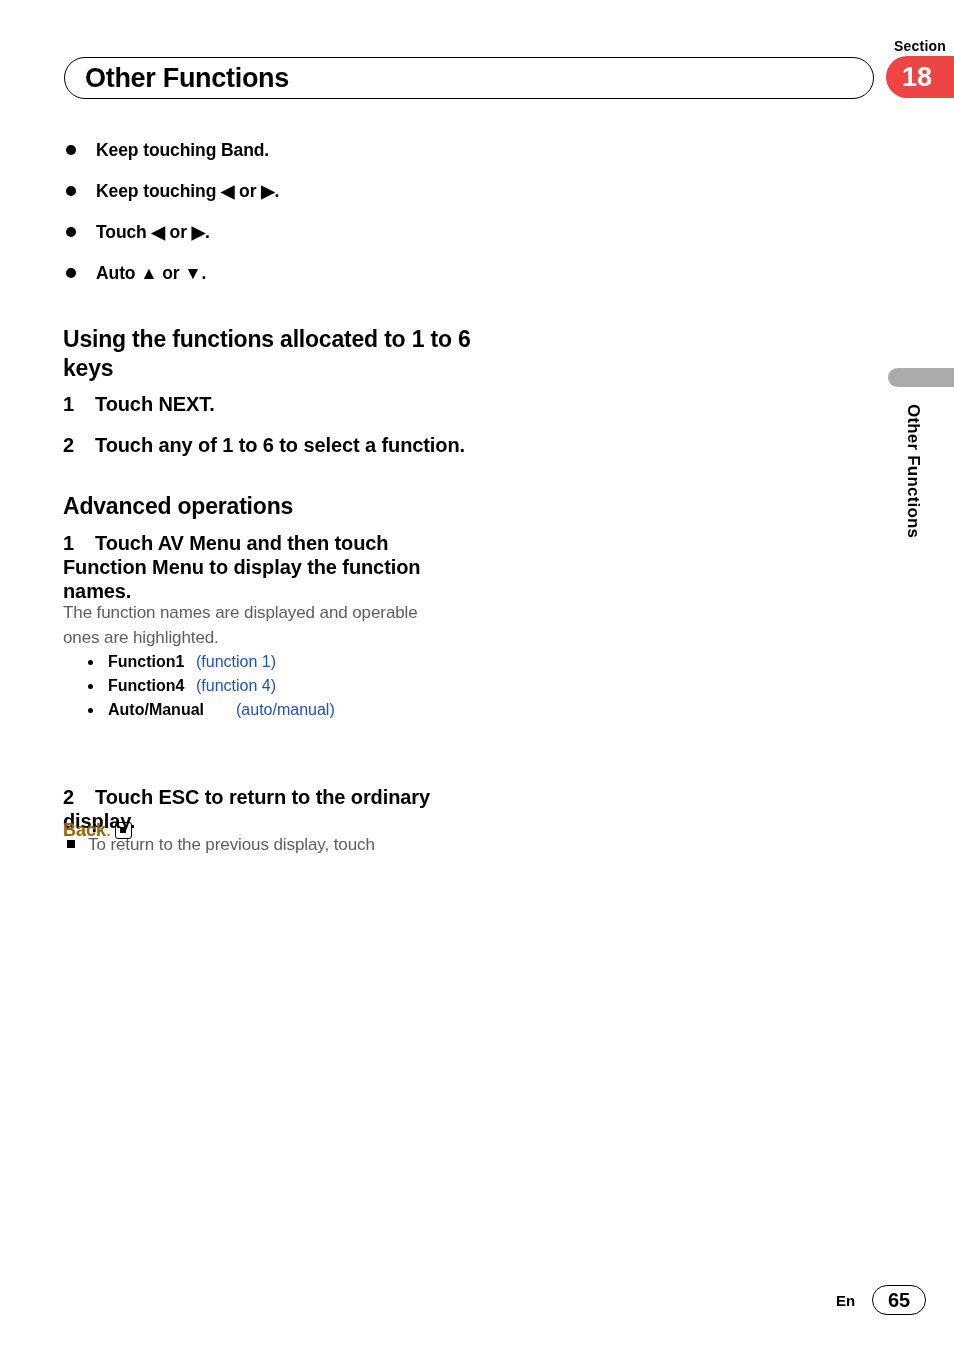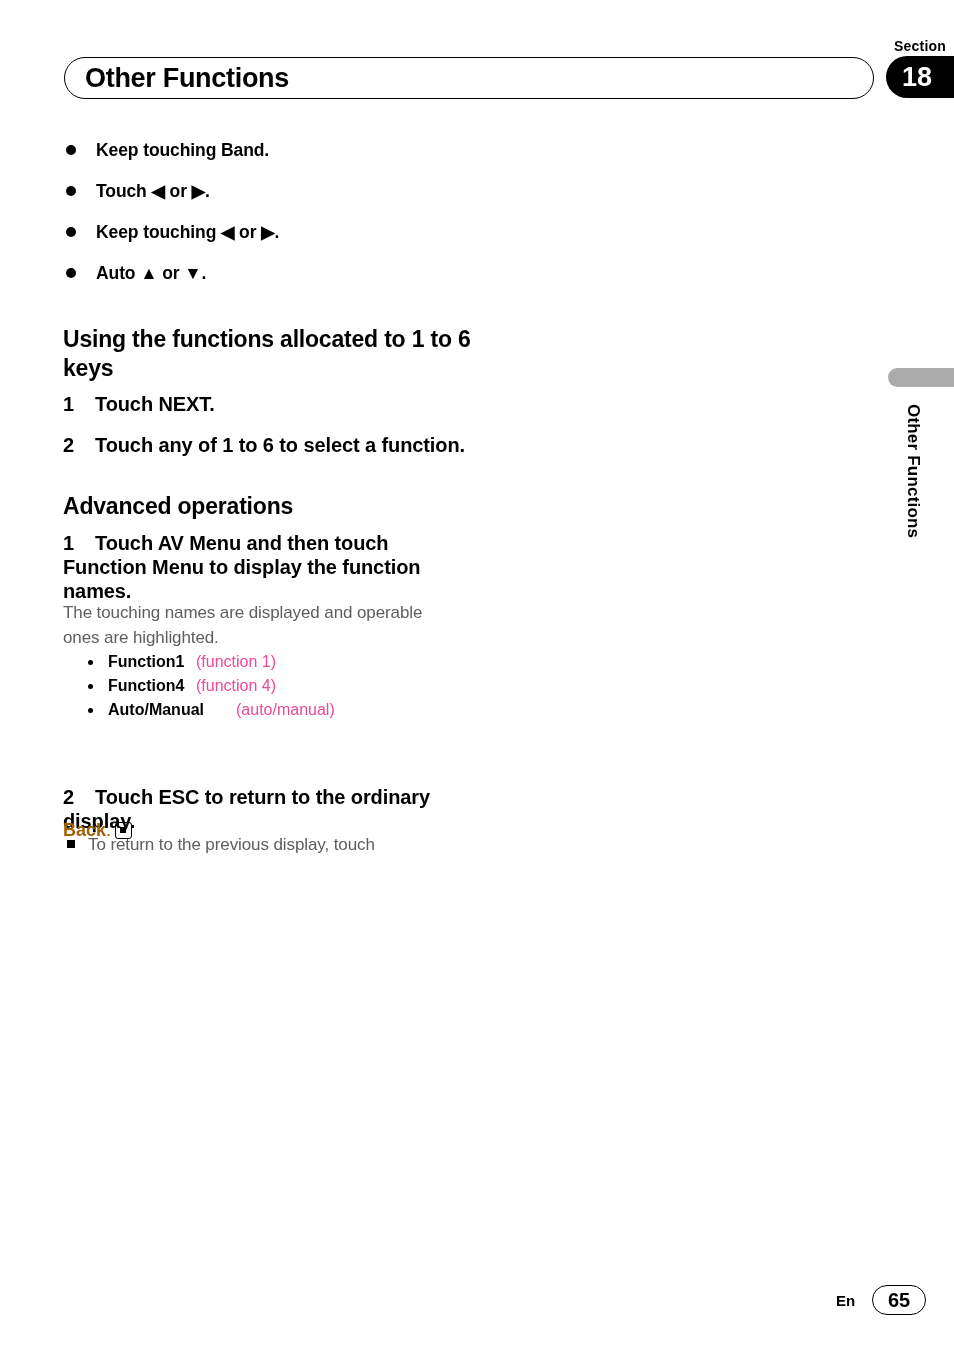--- a/index.html
+++ b/index.html
@@ -25,21 +25,21 @@
     font-weight: bold;
     letter-spacing: .2px;
     color: #000;
   }
   .section-badge {
     position: absolute;
     top: 56px;
     left: 886px;
     width: 68px;
     height: 42px;
-    background: #000000;
+    background: #ef4444;
     border-radius: 21px 0 0 21px;
     color: #ffffff;
     font-size: 27px;
     font-weight: bold;
     display: flex;
     align-items: center;
     justify-content: center;
     padding-right: 6px;
     box-sizing: border-box;
   }
@@ -182,21 +182,21 @@
     border-radius: 50%;
   }
   .fn-label {
     position: absolute;
     left: 20px;
     font-weight: bold;
   }
   .fn-paren {
     position: absolute;
     font-weight: normal;
-    color: #ec4899;
+    color: #1d4ed8;
   }
 
   
   .sq-note {
     position: absolute;
     top: 832px;
     left: 63px;
     width: 400px;
     font-size: 17px;
     color: #5e5e5e;
@@ -278,25 +278,25 @@
 <div class="side-tab-bar"></div>
 <div class="side-tab-text">Other Functions</div>
 
 <div class="op-list">
   <div class="op-item">
     <span class="op-bullet"></span>
     <span class="op-text">Keep touching Band.</span>
   </div>
   <div class="op-item">
     <span class="op-bullet"></span>
-    <span class="op-text">Touch ◀ or ▶.</span>
+    <span class="op-text">Keep touching ◀ or ▶.</span>
   </div>
   <div class="op-item">
     <span class="op-bullet"></span>
-    <span class="op-text">Keep touching ◀ or ▶.</span>
+    <span class="op-text">Touch ◀ or ▶.</span>
   </div>
   <div class="op-item">
     <span class="op-bullet"></span>
     <span class="op-text">Auto ▲ or ▼.</span>
   </div>
 </div>
 
 <div class="h2 h2-a">Using the functions allocated to 1 to 6 keys</div>
 
 <div class="step step-1">
@@ -304,21 +304,21 @@
 </div>
 <div class="step step-2">
   <span class="step-num">2</span><span>Touch any of 1 to 6 to select a function.</span>
 </div>
 
 <div class="h2 h2-b">Advanced operations</div>
 
 <div class="step step-adv-1">
   <span class="step-num">1</span><span>Touch AV Menu and then touch Function Menu to display the function names.</span>
 </div>
-<div class="note note-a">The touching names are displayed and operable ones are highlighted.</div>
+<div class="note note-a">The function names are displayed and operable ones are highlighted.</div>
 
 <div class="fn-list">
   <div class="fn-item">
     <span class="fn-bullet"></span>
     <span class="fn-label">Function1</span>
     <span class="fn-paren" style="left:108px">(function 1)</span>
   </div>
   <div class="fn-item">
     <span class="fn-bullet"></span>
     <span class="fn-label">Function4</span>

